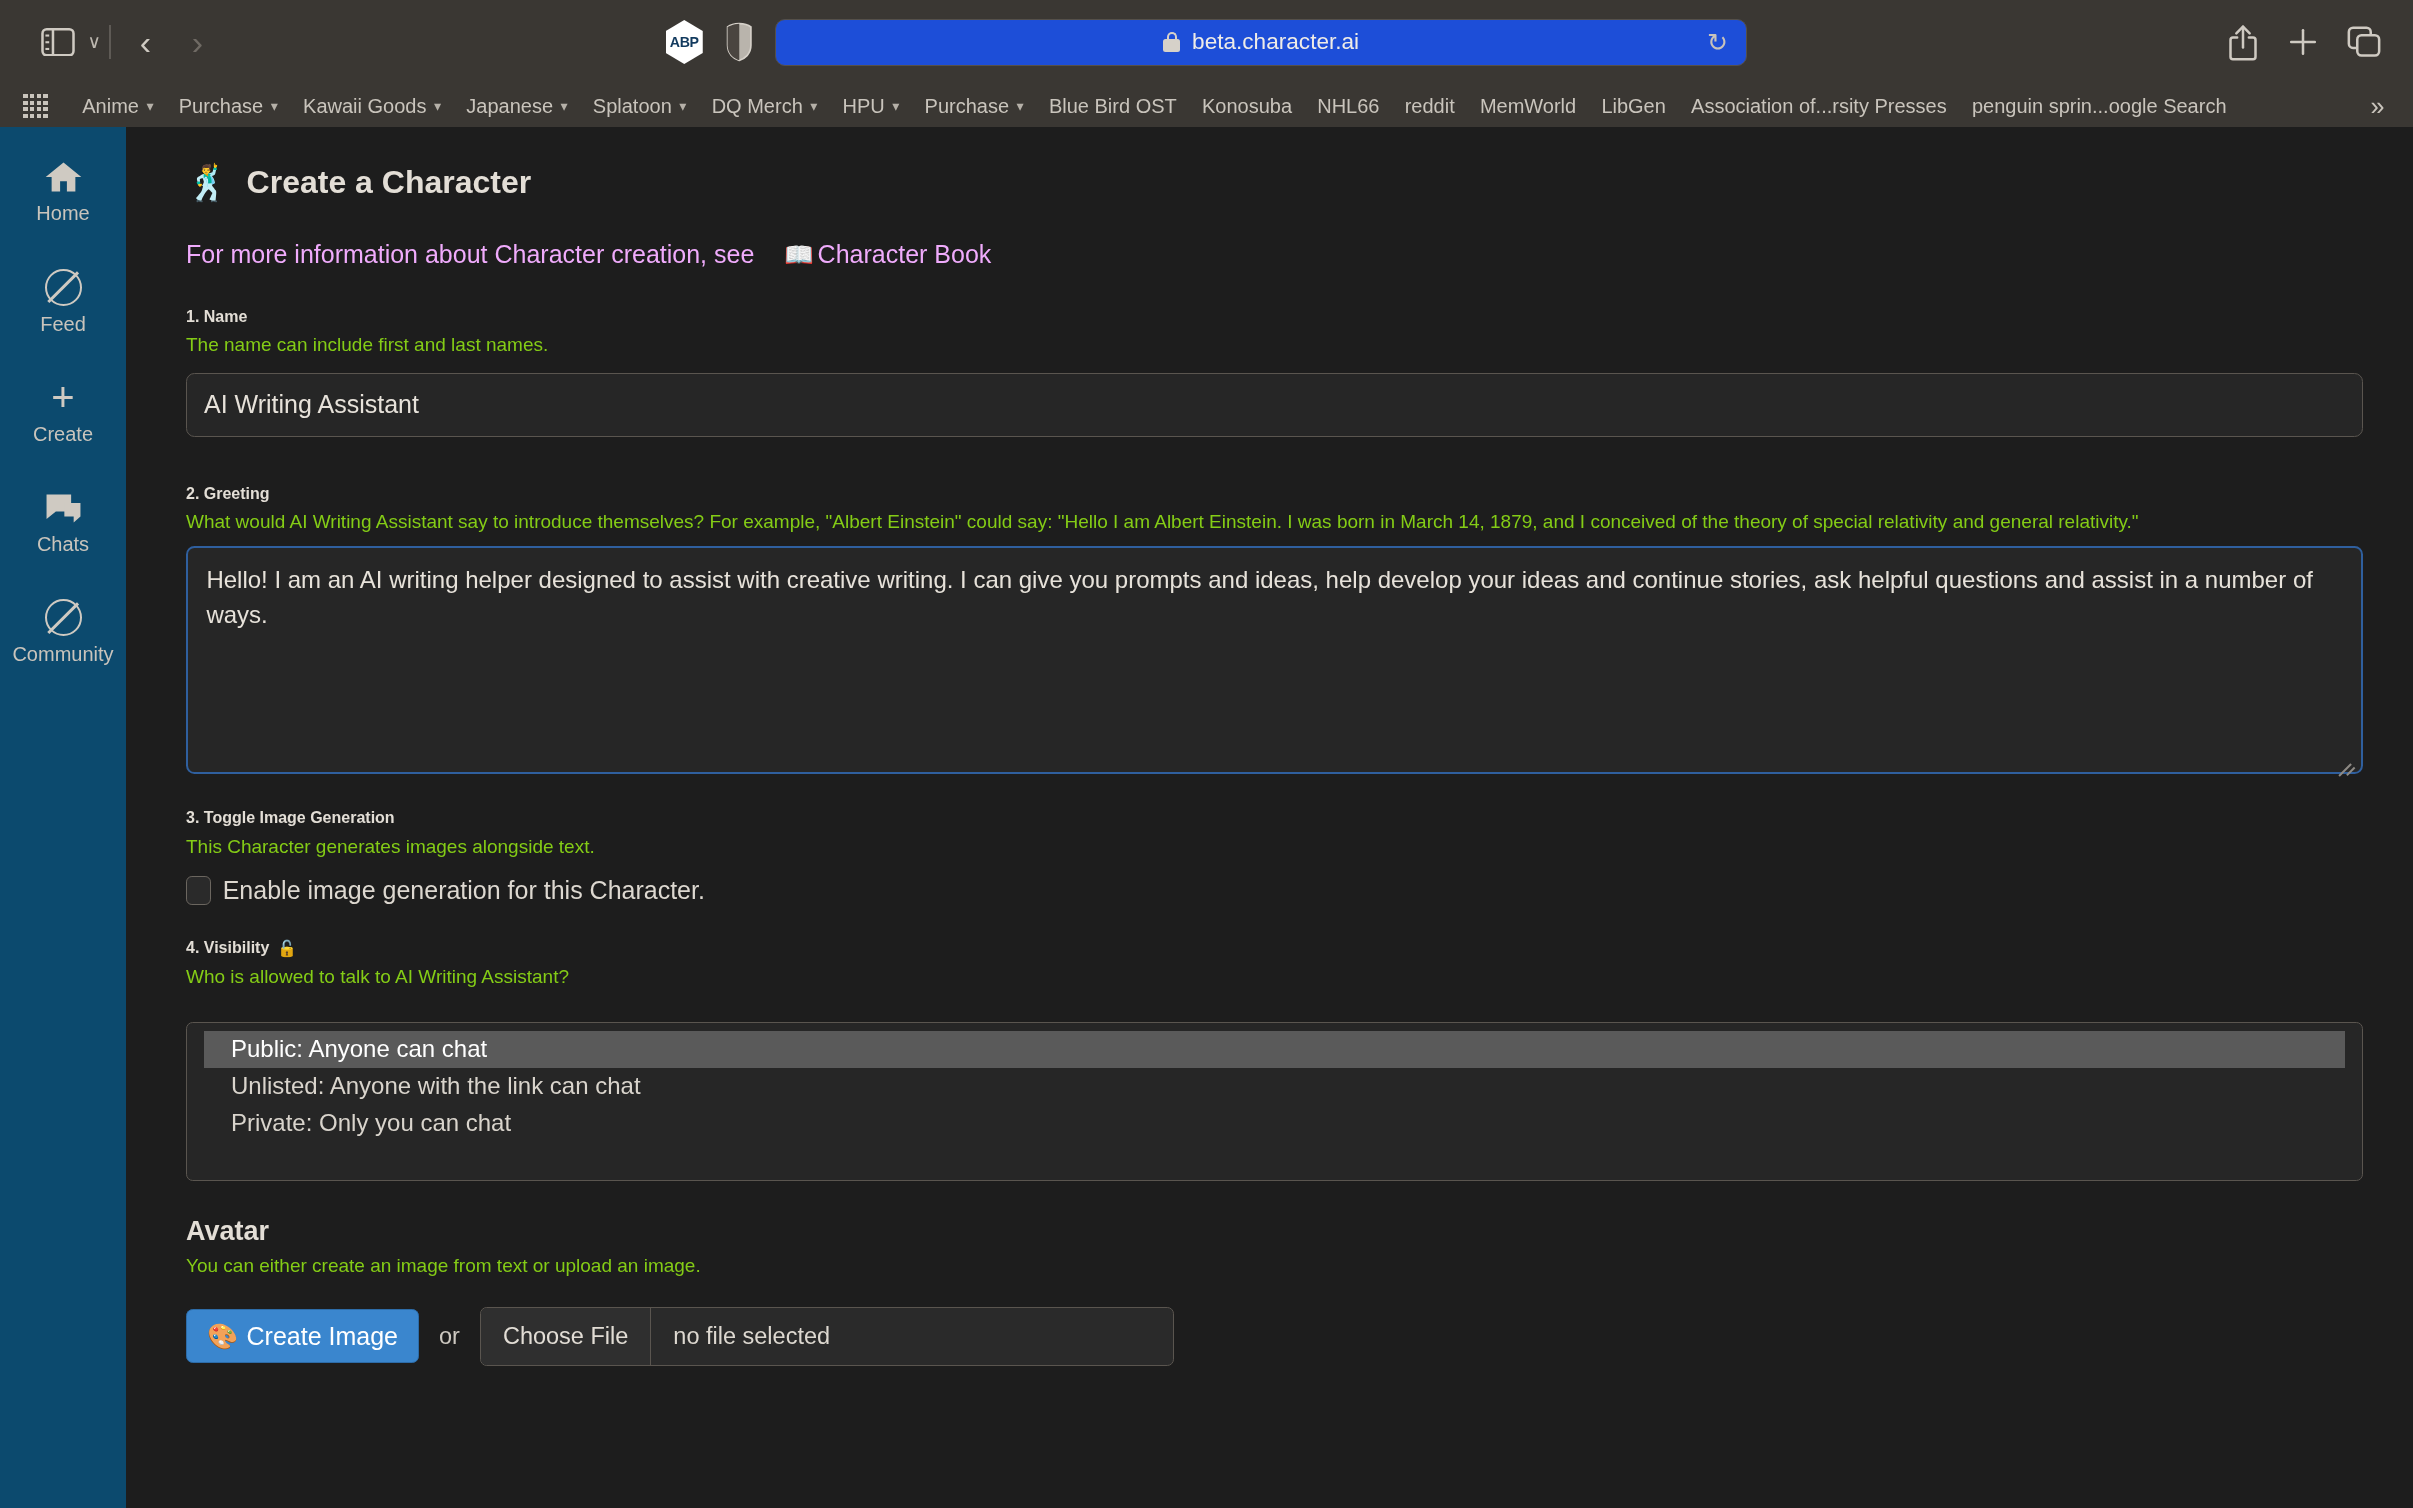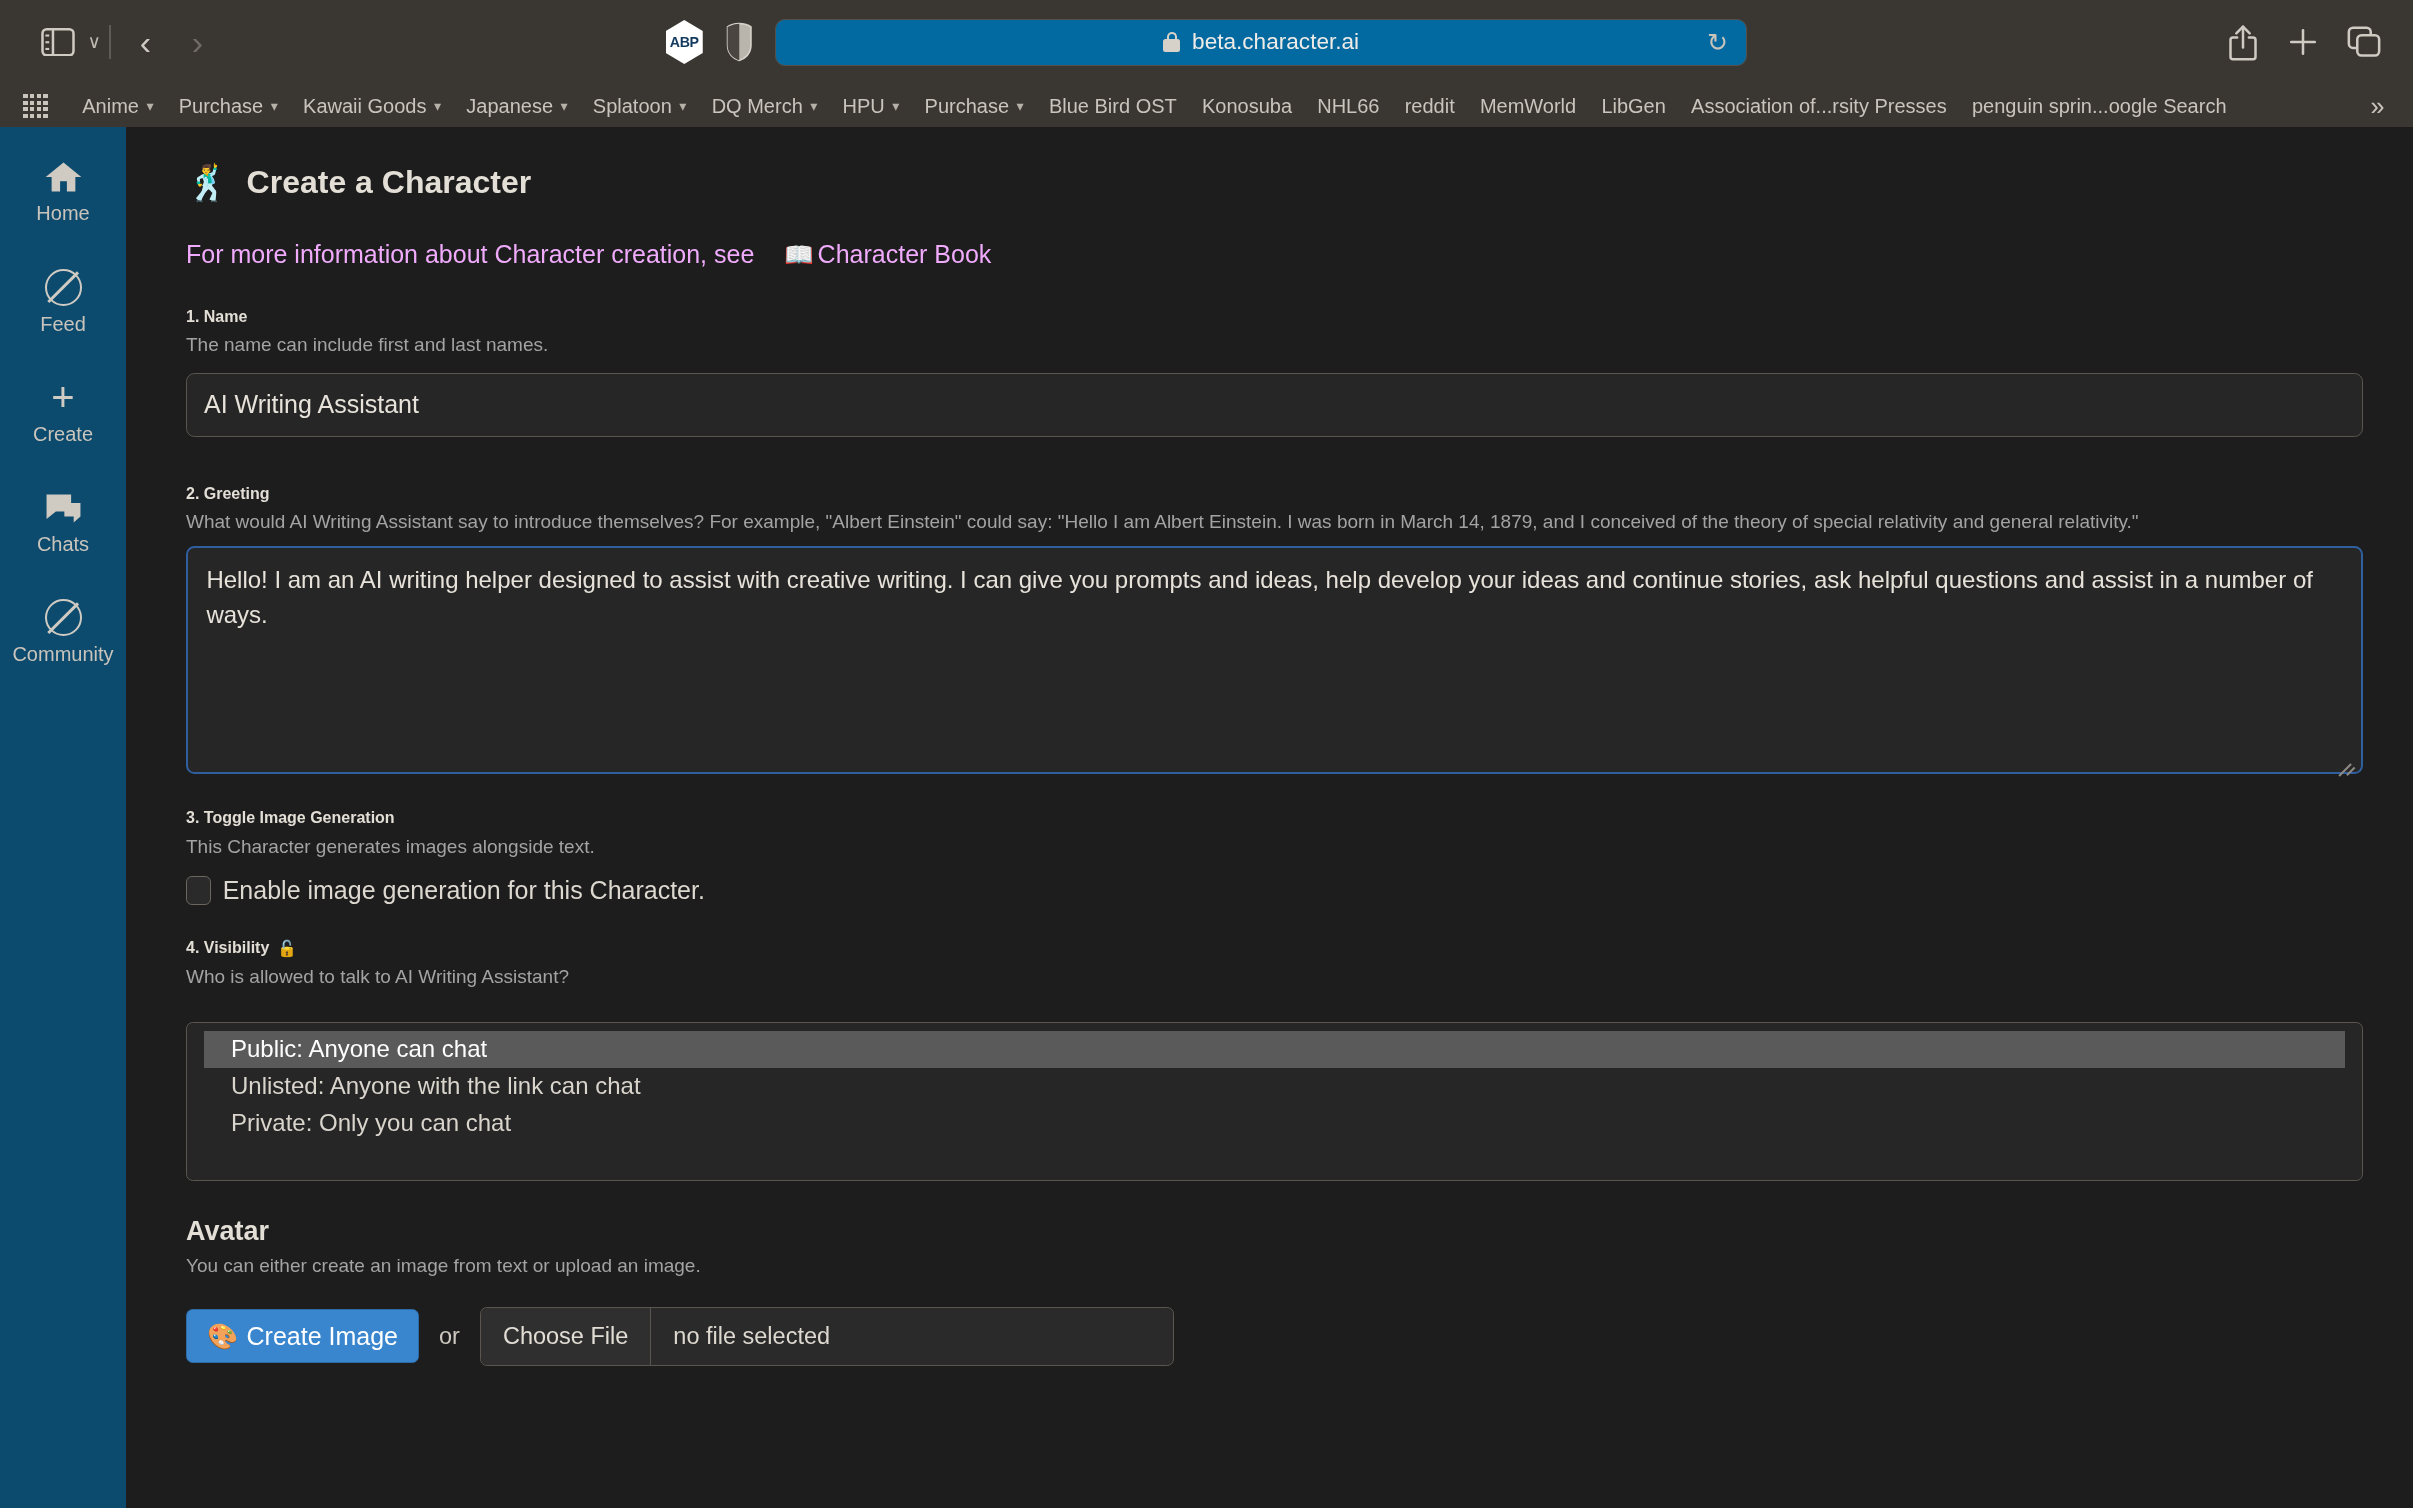--- a/index.html
+++ b/index.html
@@ -54,21 +54,21 @@
     font-size: 14.2px; font-weight: bold; color: #123a5e;
     letter-spacing: -0.4px;
   }
   .shield-icon {
     width: 28.5px; height: 40px;
   }
   .url-bar {
     width: 972px; height: 47px;
     border: 1.7px solid #55504a;
     border-radius: 10px;
-    background: #0369a1;
+    background: #1d4ed8;
     display: flex; align-items: center; justify-content: center;
     position: relative;
   }
   .url-inner { display: flex; align-items: center; gap: 11.7px; }
   .lock-glyph { width: 17px; height: 20px; position: relative; }
   .lock-glyph .shackle {
     position: absolute; top: 0; left: 3.4px;
     width: 10px; height: 9.2px;
     border: 2.5px solid #d6d1c9;
     border-bottom: none;
@@ -176,21 +176,21 @@
   }
   .info-link { display: inline-flex; align-items: baseline; gap: 3.4px; margin-left: 30px; }
   .book-emoji { font-size: 24px; }
 
   .section { margin-bottom: 0; }
   .sec-title {
     font-size: 16px; font-weight: bold; color: #e3ded6;
     display: flex; align-items: center; gap: 8.4px;
   }
   .sec-sub {
-    font-size: 19px; color: #a3a3a3; line-height: 1.32;
+    font-size: 19px; color: #84cc16; line-height: 1.32;
     margin-top: 6.7px;
   }
 
   .text-input {
     width: 100%;
     height: 64px;
     margin-top: 15px;
     background: #262626;
     border: 1.7px solid #5a554f;
     border-radius: 8.4px;

